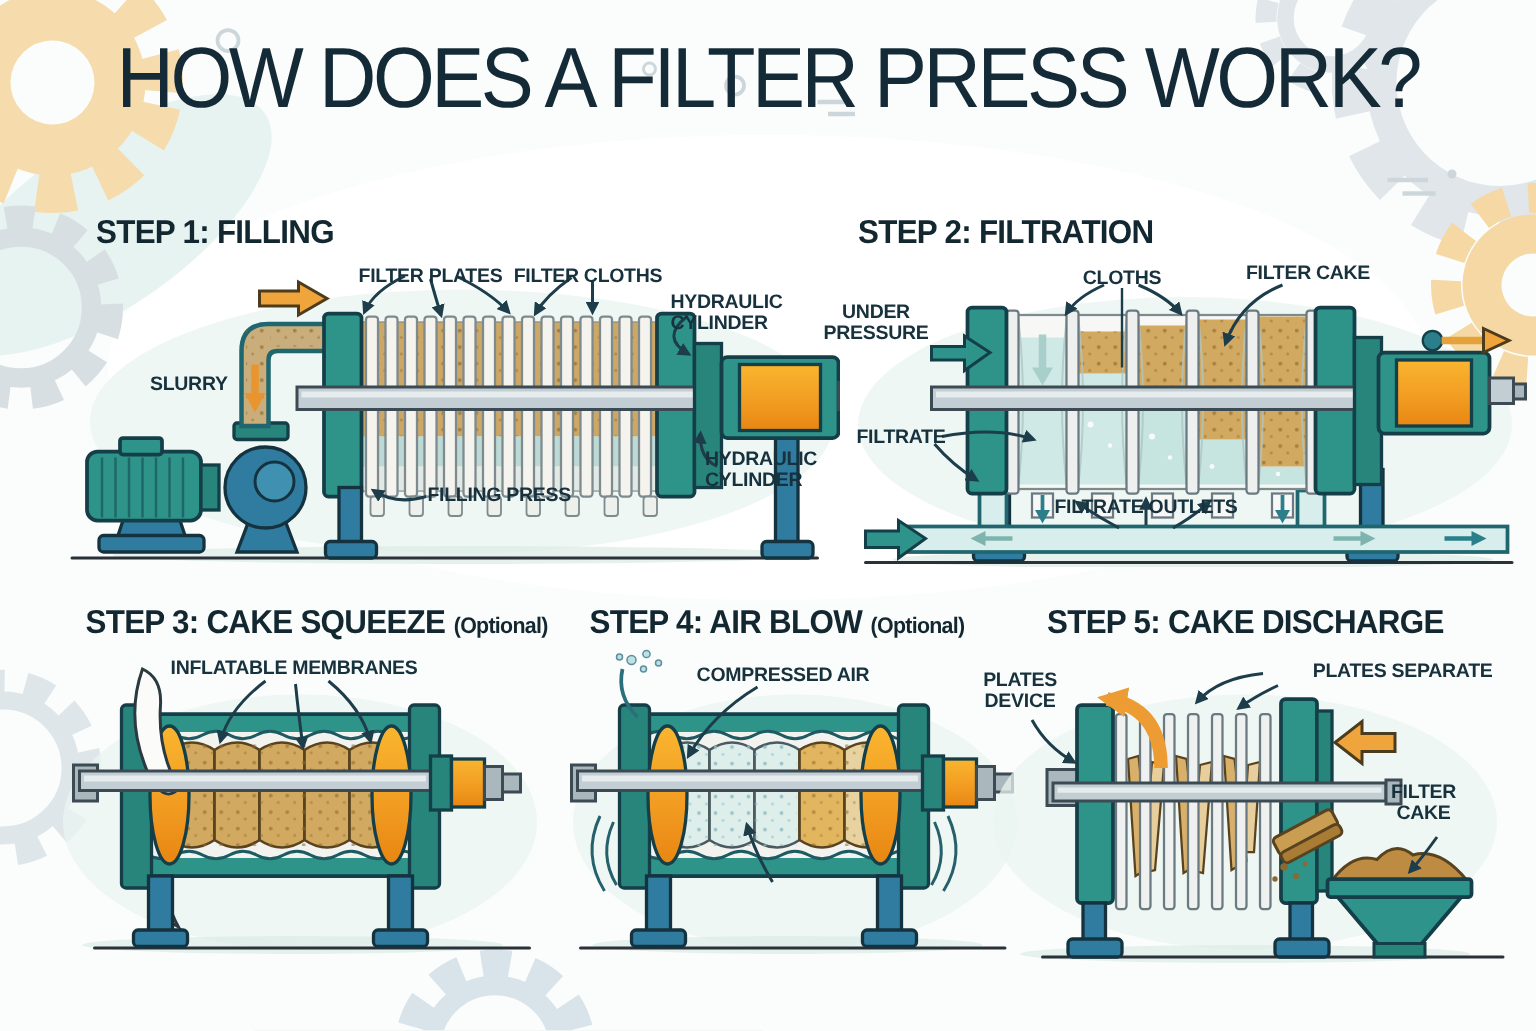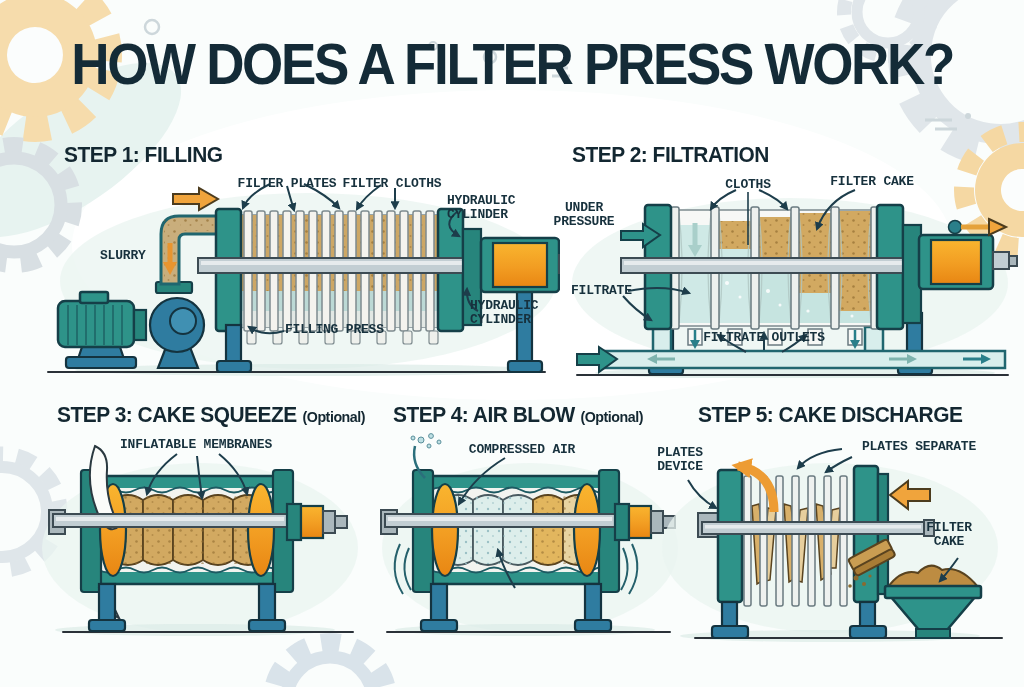--- a/index.html
+++ b/index.html
@@ -1,27 +1,27 @@
 <!DOCTYPE html>
 <html><head>
 <meta charset="utf-8">
 <style>
   html,body{margin:0;padding:0;background:#eef1f2;}
   #stage{position:relative;width:1024px;height:687px;background:#FAFDFC;overflow:hidden;
          font-family:"Liberation Sans",sans-serif;}
   svg.layer{position:absolute;z-index:1;}
   svg.bgsvg{position:absolute;left:0;top:0;z-index:0;}
-  .title{position:absolute;left:0;right:0;top:36px;text-align:center;z-index:2;
-         font-weight:700;font-size:57px;letter-spacing:-2.5px;color:#142B37;line-height:1;}
+  .title{position:absolute;left:0;right:0;top:24px;text-align:center;z-index:2;
+         font-weight:400;font-size:57px;letter-spacing:-2.5px;color:#142B37;line-height:1;}
   .title-inner{display:inline-block;transform:scaleX(.93);}
   .step-h{position:absolute;z-index:2;font-weight:700;font-size:22px;letter-spacing:-0.5px;
           color:#132731;transform:scaleX(.95);transform-origin:left center;white-space:nowrap;line-height:1;}
   .h-opt{font-size:15px;margin-left:6px;font-weight:700;}
   .lbl{position:absolute;z-index:3;font-weight:700;font-size:13px;line-height:1.07;
-       letter-spacing:-0.2px;color:#17313D;text-align:center;font-family:Liberation Mono, monospace;}
+       letter-spacing:-0.2px;color:#17313D;text-align:center;}
   
   .tl{fill:#2E9389;stroke:#153F48;stroke-width:2.5;}
   .tl2{fill:#27857C;stroke:#153F48;stroke-width:2.2;}
   .bl{fill:#2F7CA0;stroke:#14333F;stroke-width:2.2;}
   .gy{fill:#C2CED3;stroke:#3C4B53;stroke-width:2;}
   .gy2{fill:#AAB7BC;stroke:#3C4B53;stroke-width:2;}
   .org{fill:url(#gradOr);stroke:#153F48;stroke-width:2.2;}
   .ld{fill:none;stroke:#1D3D4B;stroke-width:2;marker-end:url(#ah);}
   .grnd{stroke:#2A3138;stroke-width:2;stroke-linecap:round;}
   .oarw{fill:#F0A43C;stroke:#4C3C1E;stroke-width:2;}
@@ -458,16 +458,16 @@
 <div class="lbl" style="left:706px;top:178px;width:84px">CLOTHS</div>
 <div class="lbl" style="left:820px;top:175px;width:104px">FILTER CAKE</div>
 <div class="lbl" style="left:571px;top:284px">FILTRATE</div>
 <div class="lbl" style="left:683px;top:331px;width:162px">FILTRATE OUTLETS</div>
 
 <div class="lbl" style="left:100px;top:438px;width:192px">INFLATABLE MEMBRANES</div>
 
 <div class="lbl" style="left:446px;top:443px;width:152px">COMPRESSED AIR</div>
 
 <div class="lbl" style="left:641px;top:446px;width:78px">PLATES DEVICE</div>
-<div class="lbl" style="left:843px;top:440px;width:152px;text-align:center">PLATES SEPARATE</div>
+<div class="lbl" style="left:843px;top:440px;width:152px;text-align:right">PLATES SEPARATE</div>
 <div class="lbl" style="left:912px;top:521px;width:74px">FILTER CAKE</div>
 
 </div>
 
 </body></html>

